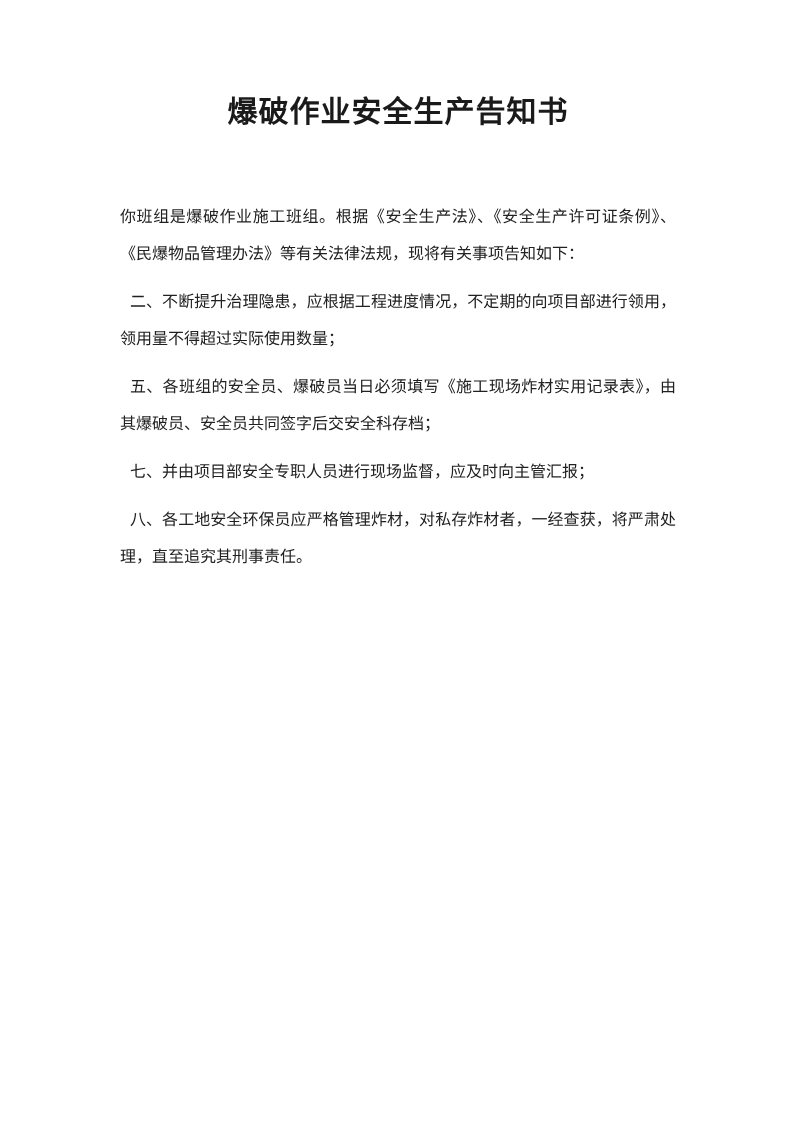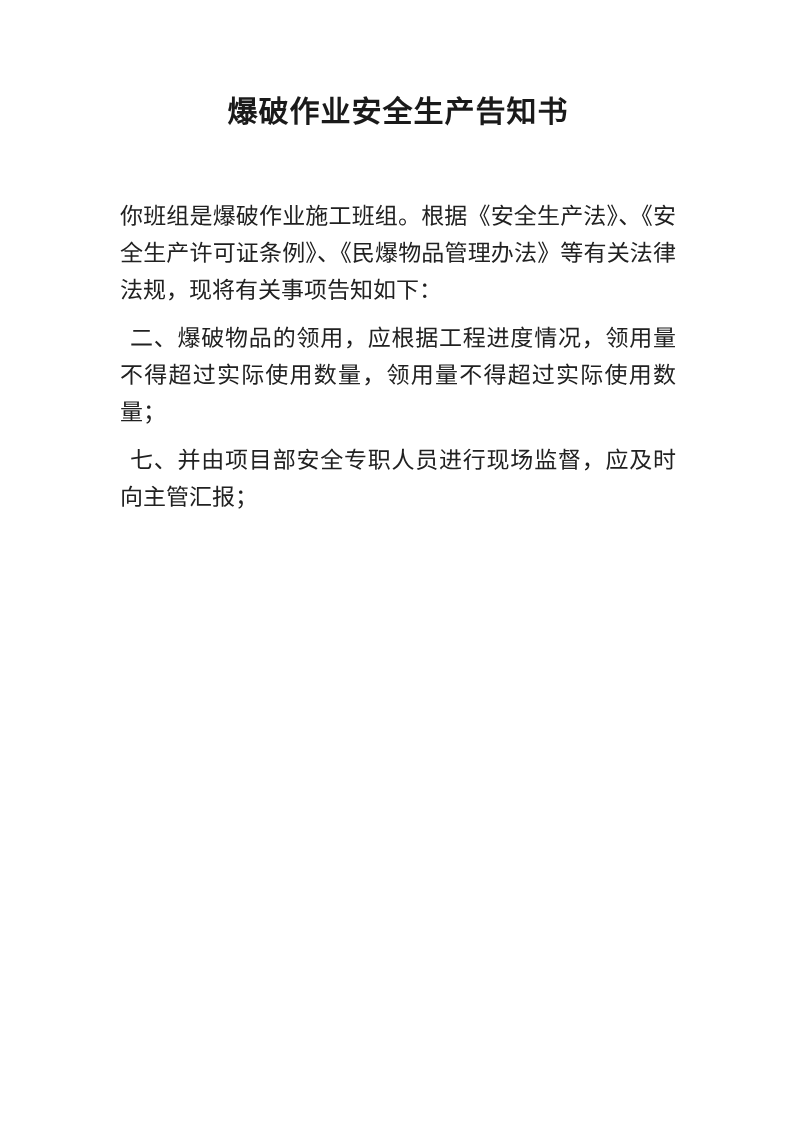--- a/index.html
+++ b/index.html
@@ -21,39 +21,41 @@
   .doc-title {
     font-size: 30px;
     line-height: 40px;
     font-weight: bold;
     text-align: center;
     letter-spacing: 1px;
     margin: 0 0 66px 0;
     color: #1a1a1a;
   }
   .para {
-    font-size: 23px;
+    font-size: 16px;
     line-height: 37px;
     margin: 10px 0 11px 0;
     text-align: justify;
     word-break: break-all;
   }
   .item {
     text-indent: 10px;
   }
 </style>
 </head>
 <body>
 
 <div class="page">
   <h1 class="doc-title">爆破作业安全生产告知书</h1>
 
   <p class="para">你班组是爆破作业施工班组。根据《安全生产法》、《安全生产许可证条例》、《民爆物品管理办法》等有关法律法规，现将有关事项告知如下：</p>
 
 
-  <p class="para item">二、爆破物品的领用，应根据工程进度情况，领用量不得超过实际使用数量，领用量不得超过实际使用数量；</p>
+  <p class="para item">二、不断提升治理隐患，应根据工程进度情况，不定期的向项目部进行领用，领用量不得超过实际使用数量；</p>
 
 
+  <p class="para item">五、各班组的安全员、爆破员当日必须填写《施工现场炸材实用记录表》，由其爆破员、安全员共同签字后交安全科存档；</p>
 
 
   <p class="para item">七、并由项目部安全专职人员进行现场监督，应及时向主管汇报；</p>
 
+  <p class="para item">八、各工地安全环保员应严格管理炸材，对私存炸材者，一经查获，将严肃处理，直至追究其刑事责任。</p>
 </div>
 
 </body></html>

